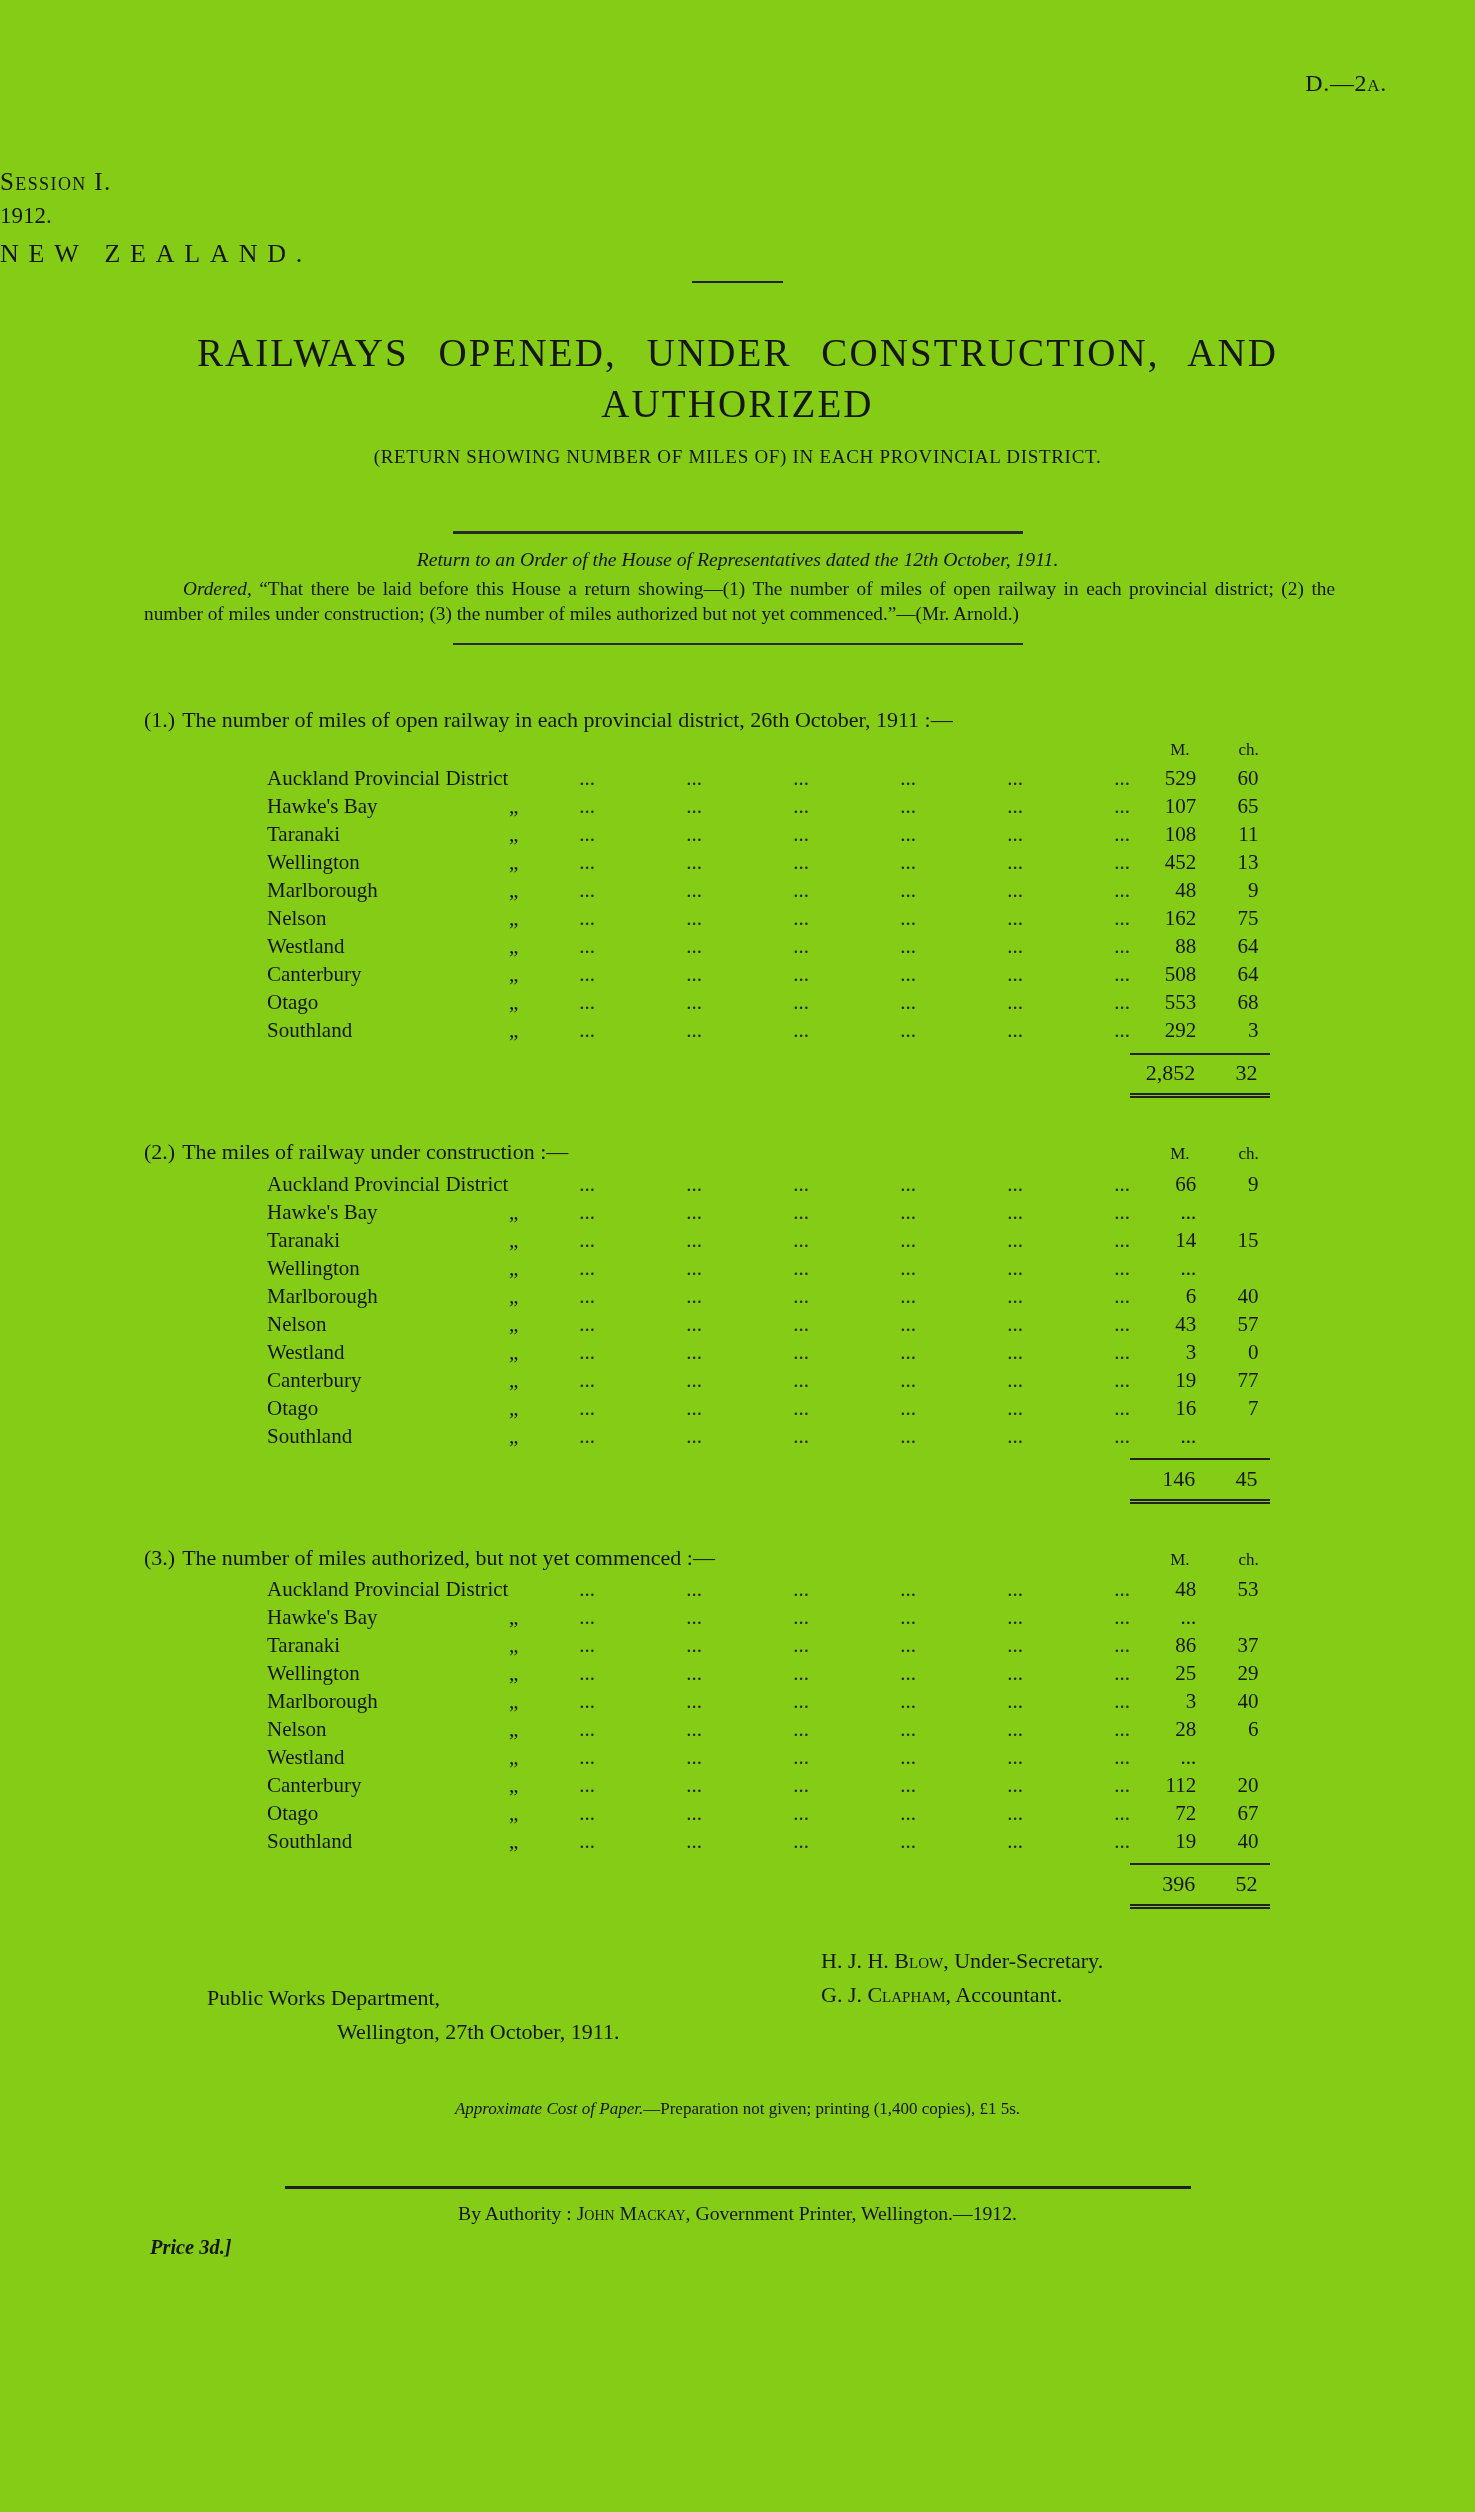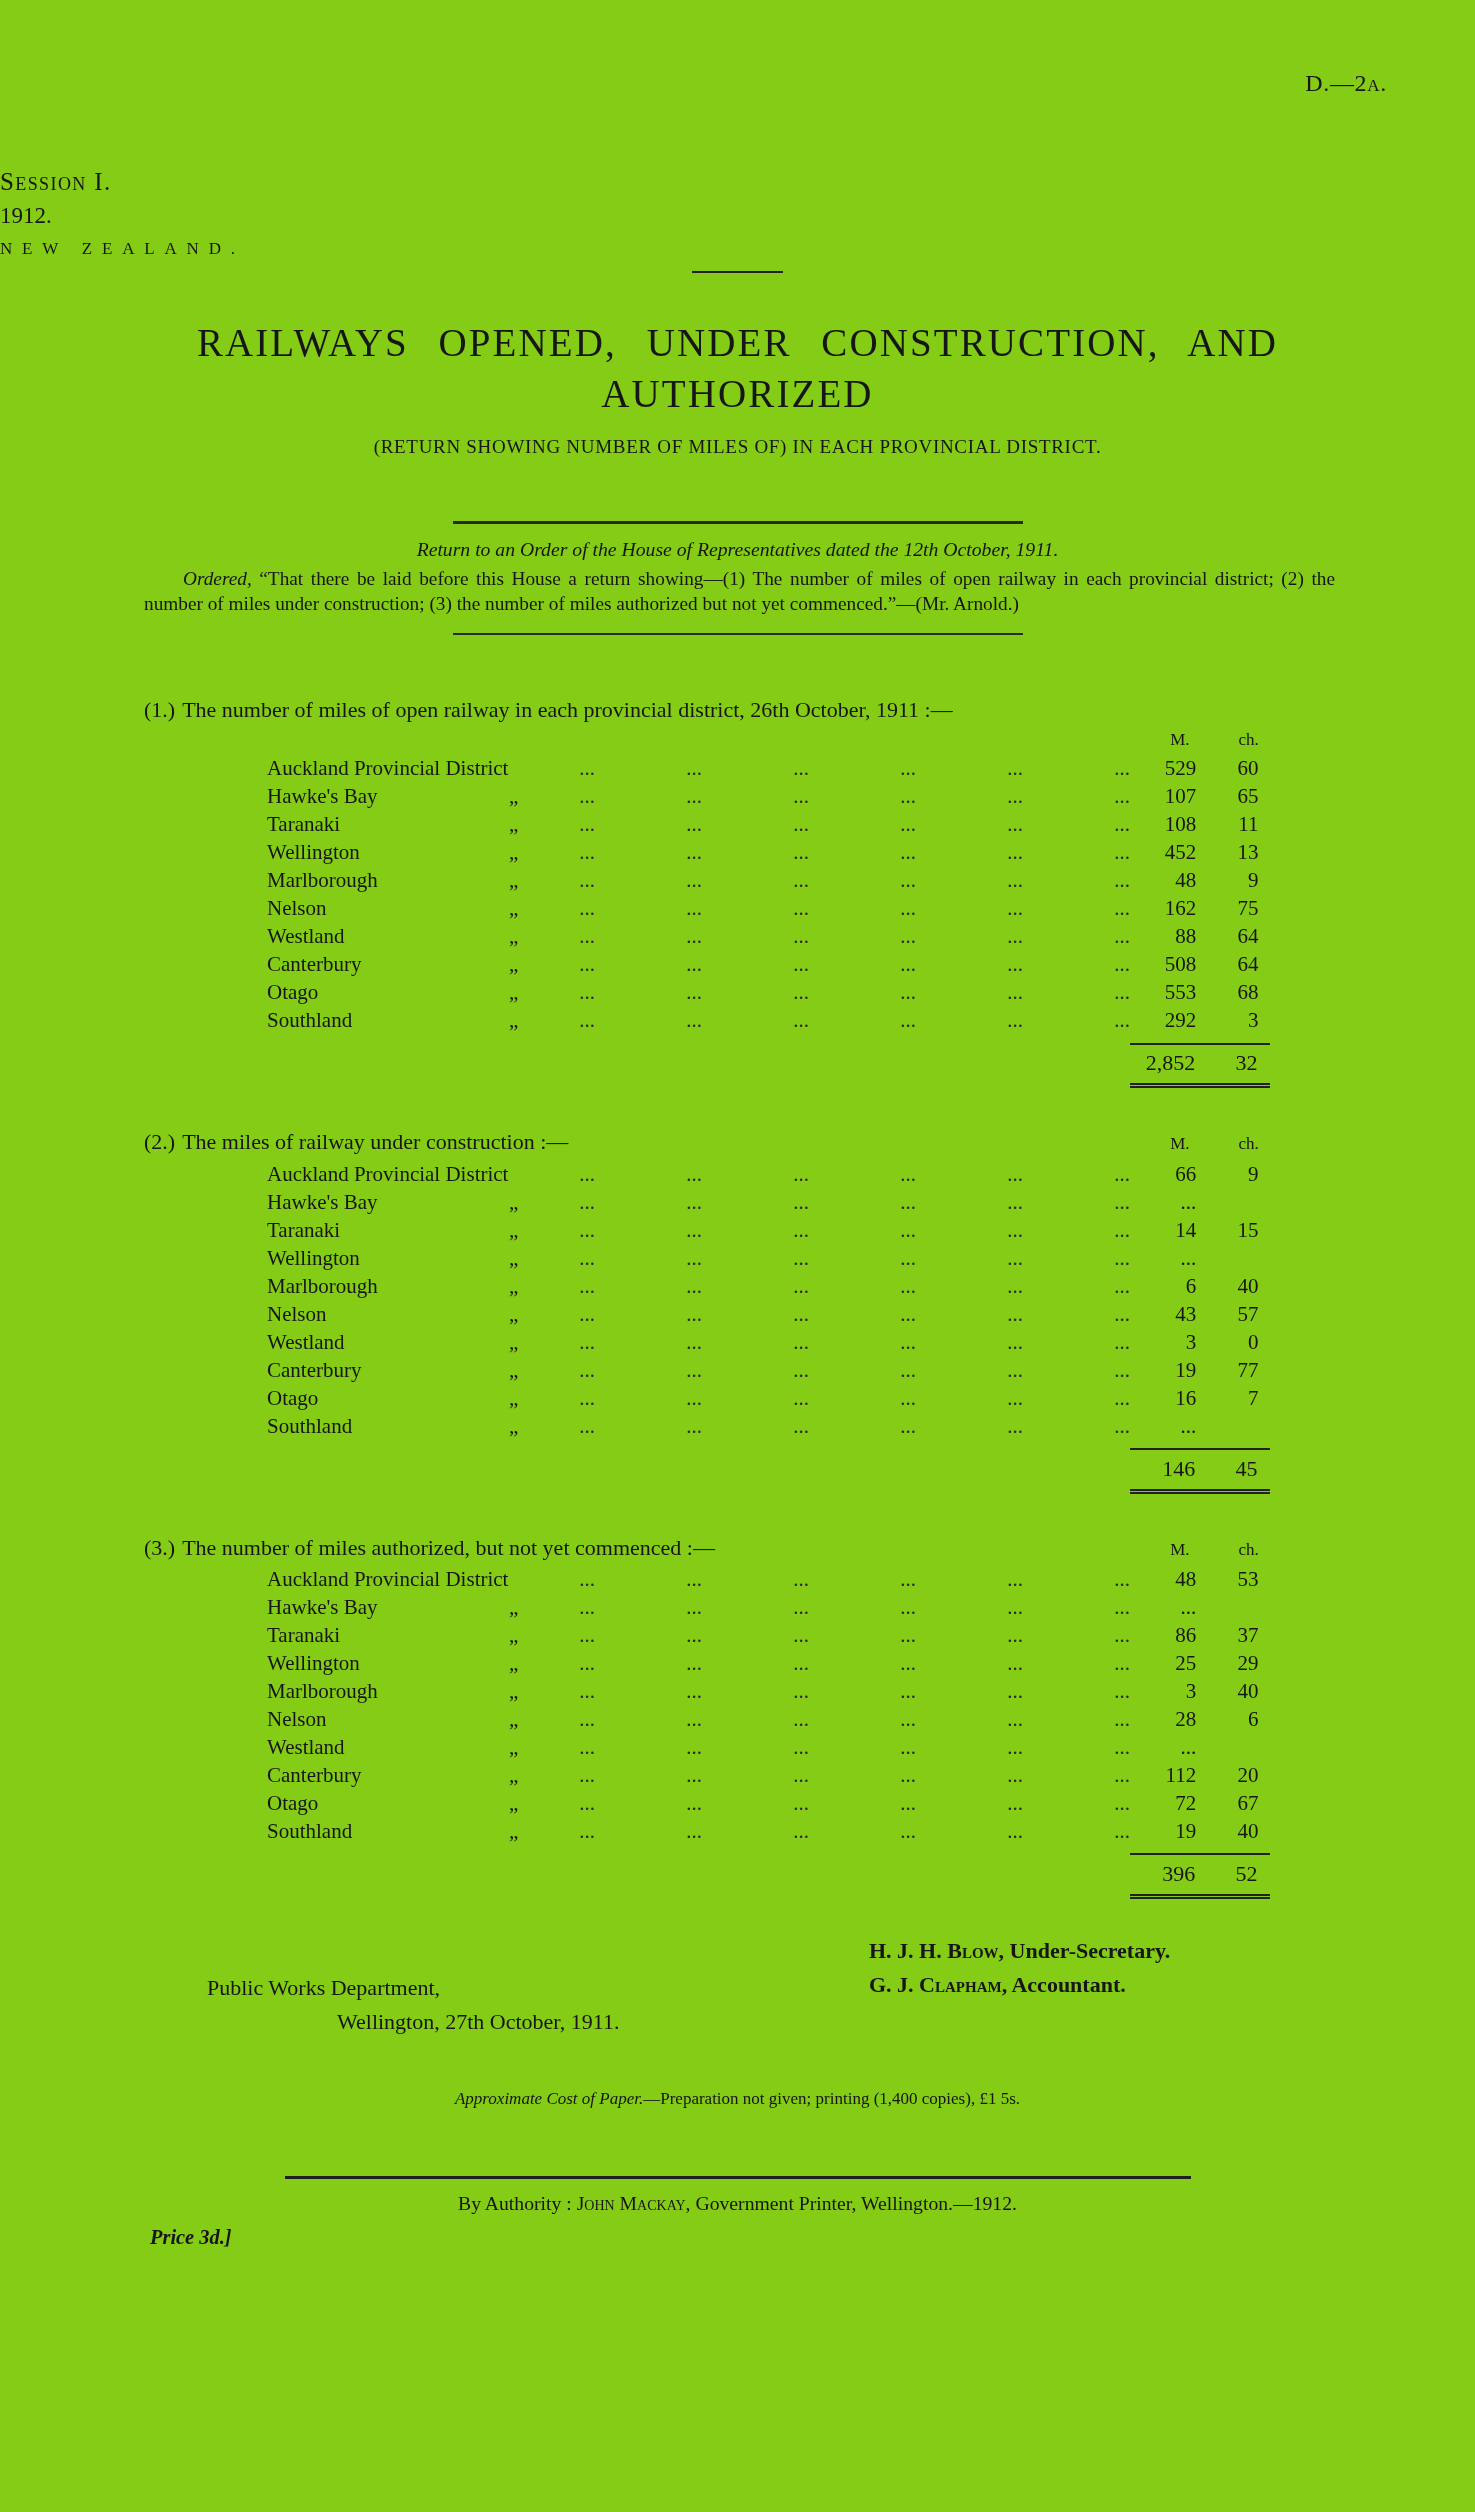--- a/index.html
+++ b/index.html
@@ -23,21 +23,21 @@
     text-align: right;
     padding-right: 88px;
     font-size: 24px;
     letter-spacing: 0.7px;
     height: 28px;
   }
 
   .masthead { text-align: left; margin-top: 70px; }
   .session { font-size: 25px; letter-spacing: 1.4px; }
   .year { font-size: 23px; margin-top: 7px; }
-  .country { font-size: 17px; letter-spacing: 9.8px; margin-top: 9.8px; }
+  .country { font-size: 26px; letter-spacing: 9.8px; margin-top: 9.8px; }
   .short-rule { width: 91px; height: 2.1px; background: #222; margin: 12.6px auto 0; }
 
   .title {
     margin: 44px auto 0;
     width: 1235px;
     text-align: center;
     font-size: 39px;
     font-weight: normal;
     letter-spacing: 2.1px;
     word-spacing: 18px;
@@ -105,21 +105,21 @@
     margin-left: auto;
     margin-top: 8.4px;
     border-top: 2.1px solid #222;
     border-bottom: 5.6px double #222;
     padding: 5.6px 0 7px;
     font-size: 22px;
   }
   .total .t-m { flex: 1; }
 
   .sign-area { position: relative; height: 123px; margin-top: 35px; font-size: 22px; }
-  .sigs { position: absolute; left: 869px; top: 0; line-height: 34px; font-weight: bold; }
+  .sigs { position: absolute; left: 821px; top: 0; line-height: 34px; }
   .dept { position: absolute; left: 207px; top: 37px; line-height: 34px; }
   .dept-line2 { padding-left: 130px; }
 
   .cost-line { margin-top: 32px; text-align: center; font-size: 17px; }
   .authority-rule { width: 906px; height: 3.5px; background: #1f1f1f; margin: 67px auto 0; }
   .authority { margin-top: 12.6px; text-align: center; font-size: 19.7px; font-family: Liberation Serif, serif; }
   .price { margin: 11.2px 0 0 150px; font-style: italic; font-weight: bold; font-size: 20.4px; }
 </style>
 </head>
 <body>

